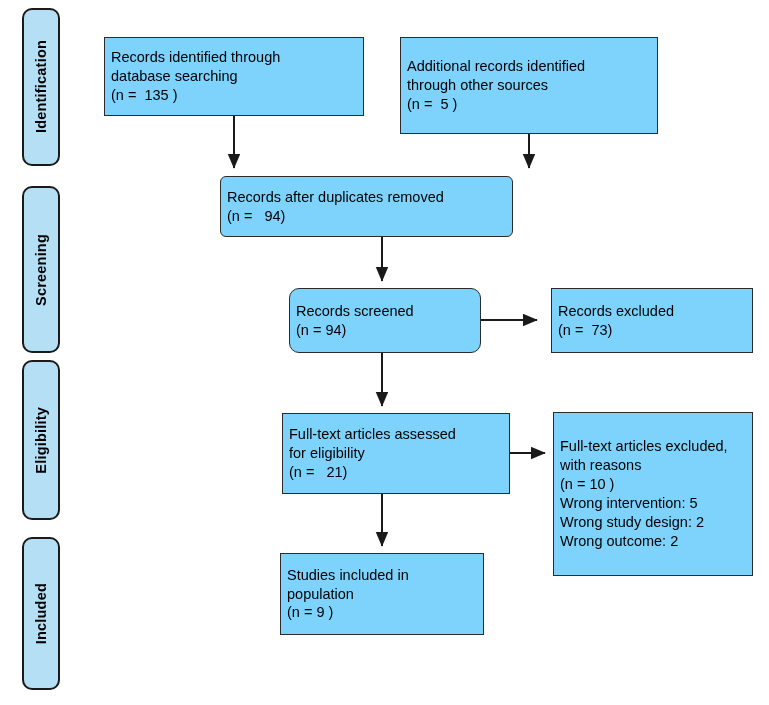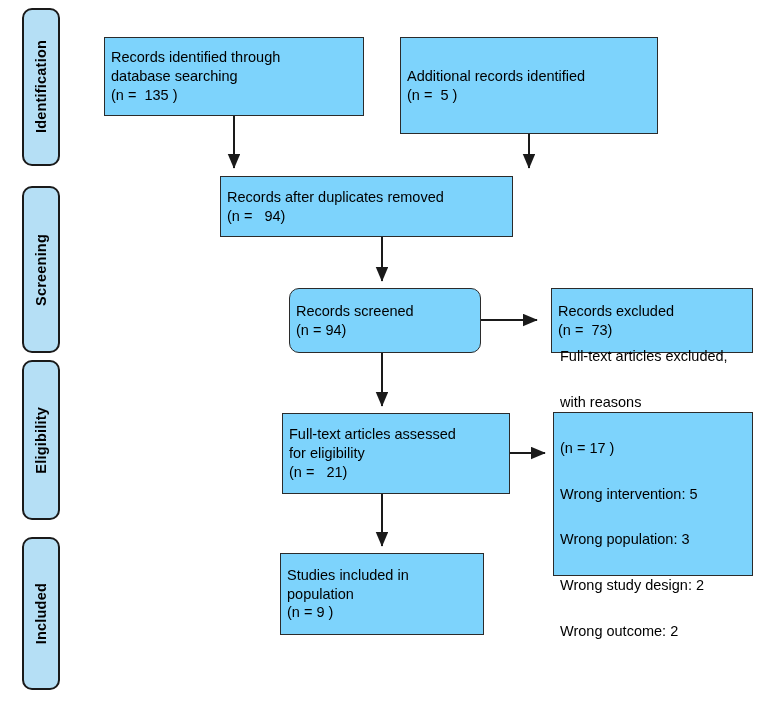--- a/index.html
+++ b/index.html
@@ -112,50 +112,50 @@
   </div>
 
   <div class="flow-box" style="left:104px; top:37px; width:260px; height:79px;">
     <div class="flow-line">Records identified through</div>
     <div class="flow-line">database searching</div>
     <div class="flow-line">(n =  135 )</div>
   </div>
 
   <div class="flow-box" style="left:400px; top:37px; width:258px; height:97px;">
     <div class="flow-line">Additional records identified</div>
+    <div class="flow-line">through other sources</div>
     <div class="flow-line">(n =  5 )</div>
   </div>
 
-  <div class="flow-box" style="left:220px; top:176px; width:293px; height:61px;">
+  <div class="flow-box" style="left:220px; top:176px; width:293px; height:61px;border-radius:6px;">
     <div class="flow-line">Records after duplicates removed</div>
     <div class="flow-line">(n =   94)</div>
   </div>
 
   <div class="flow-box" style="left:289px; top:288px; width:192px; height:65px;border-radius:10px;">
     <div class="flow-line">Records screened</div>
     <div class="flow-line">(n = 94)</div>
   </div>
 
   <div class="flow-box" style="left:551px; top:288px; width:202px; height:65px;">
     <div class="flow-line">Records excluded</div>
     <div class="flow-line">(n =  73)</div>
   </div>
 
   <div class="flow-box" style="left:282px; top:413px; width:228px; height:81px;">
     <div class="flow-line">Full-text articles assessed</div>
     <div class="flow-line">for eligibility</div>
     <div class="flow-line">(n =   21)</div>
   </div>
 
-  <div class="flow-box" style="left:553px; top:412px; width:200px; height:164px;gap:27px;">
+  <div class="flow-box" style="left:553px; top:412px; width:200px; height:164px;">
     <div class="flow-line">Full-text articles excluded,</div>
     <div class="flow-line">with reasons</div>
-    <div class="flow-line">(n = 17 )</div>
+    <div class="flow-line">(n = 10 )</div>
     <div class="flow-line">Wrong intervention: 5</div>
-    <div class="flow-line">Wrong population: 3</div>
     <div class="flow-line">Wrong study design: 2</div>
     <div class="flow-line">Wrong outcome: 2</div>
   </div>
 
   <div class="flow-box" style="left:280px; top:553px; width:204px; height:82px;">
     <div class="flow-line">Studies included in</div>
     <div class="flow-line">population</div>
     <div class="flow-line">(n = 9 )</div>
   </div>
 

